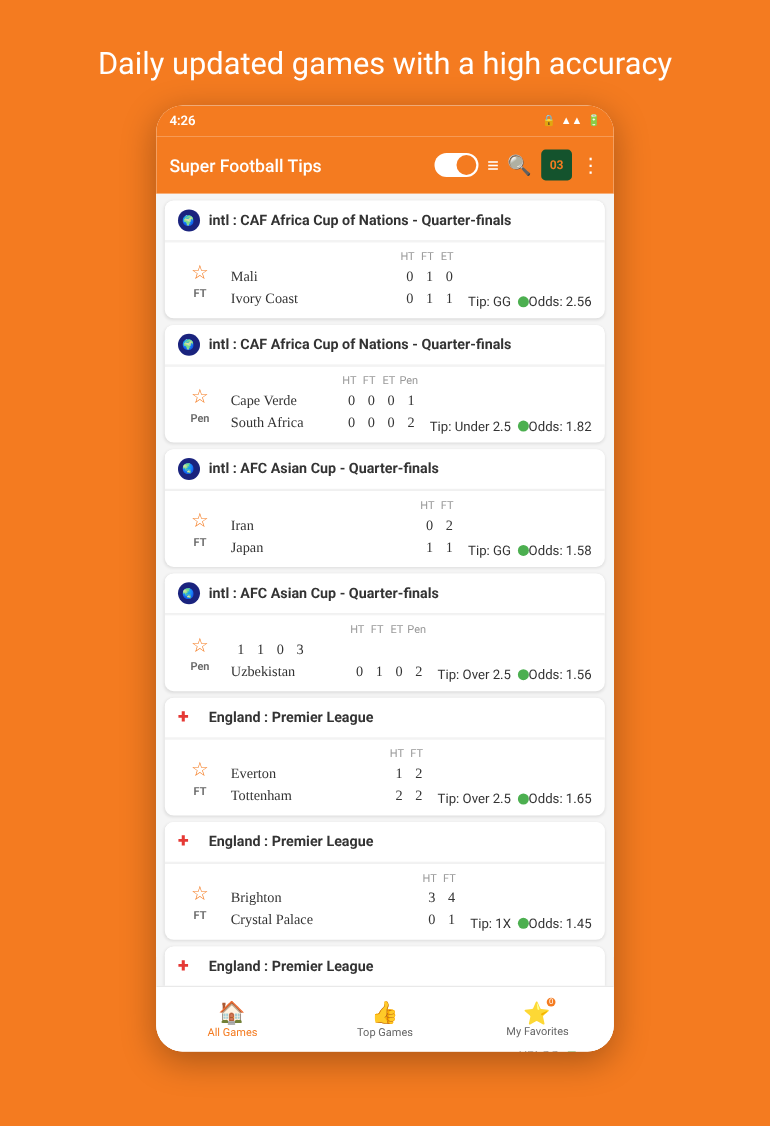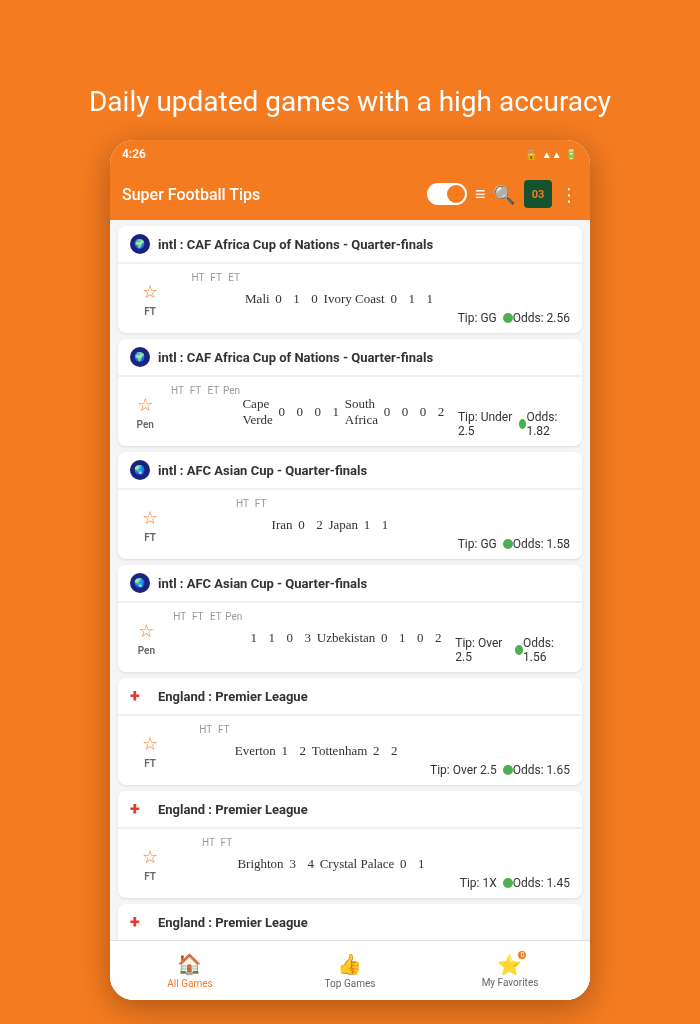--- a/index.html
+++ b/index.html
@@ -12,25 +12,24 @@
       position: relative;
     }
 
     .page-title {
       color: white;
       font-size: 28px;
       font-weight: 400;
       text-align: center;
       padding: 40px 40px 20px 40px;
       line-height: 1.3;
-      margin-top: 44px;
     }
 
     .phone-container {
-      width: 480px;
+      width: 416px;
       margin: 0 auto;
       background: white;
       border-radius: 24px;
       overflow: hidden;
       box-shadow: 0 8px 32px rgba(0,0,0,0.3);
       position: relative;
     }
 
     
     .status-bar {
@@ -181,21 +180,21 @@
     .match-status {
       font-size: 10px;
       color: #666;
       font-weight: 600;
       margin-top: 4px;
     }
 
     .match-teams {
       flex: 1;
       display: flex;
-      flex-direction: row;
+      flex-direction: column;
       justify-content: center;
     }
     .score-header {
       display: flex;
       justify-content: flex-end;
       font-size: 10px;
       color: #999;
       margin-bottom: 2px;
       padding-right: 2px;
     }

